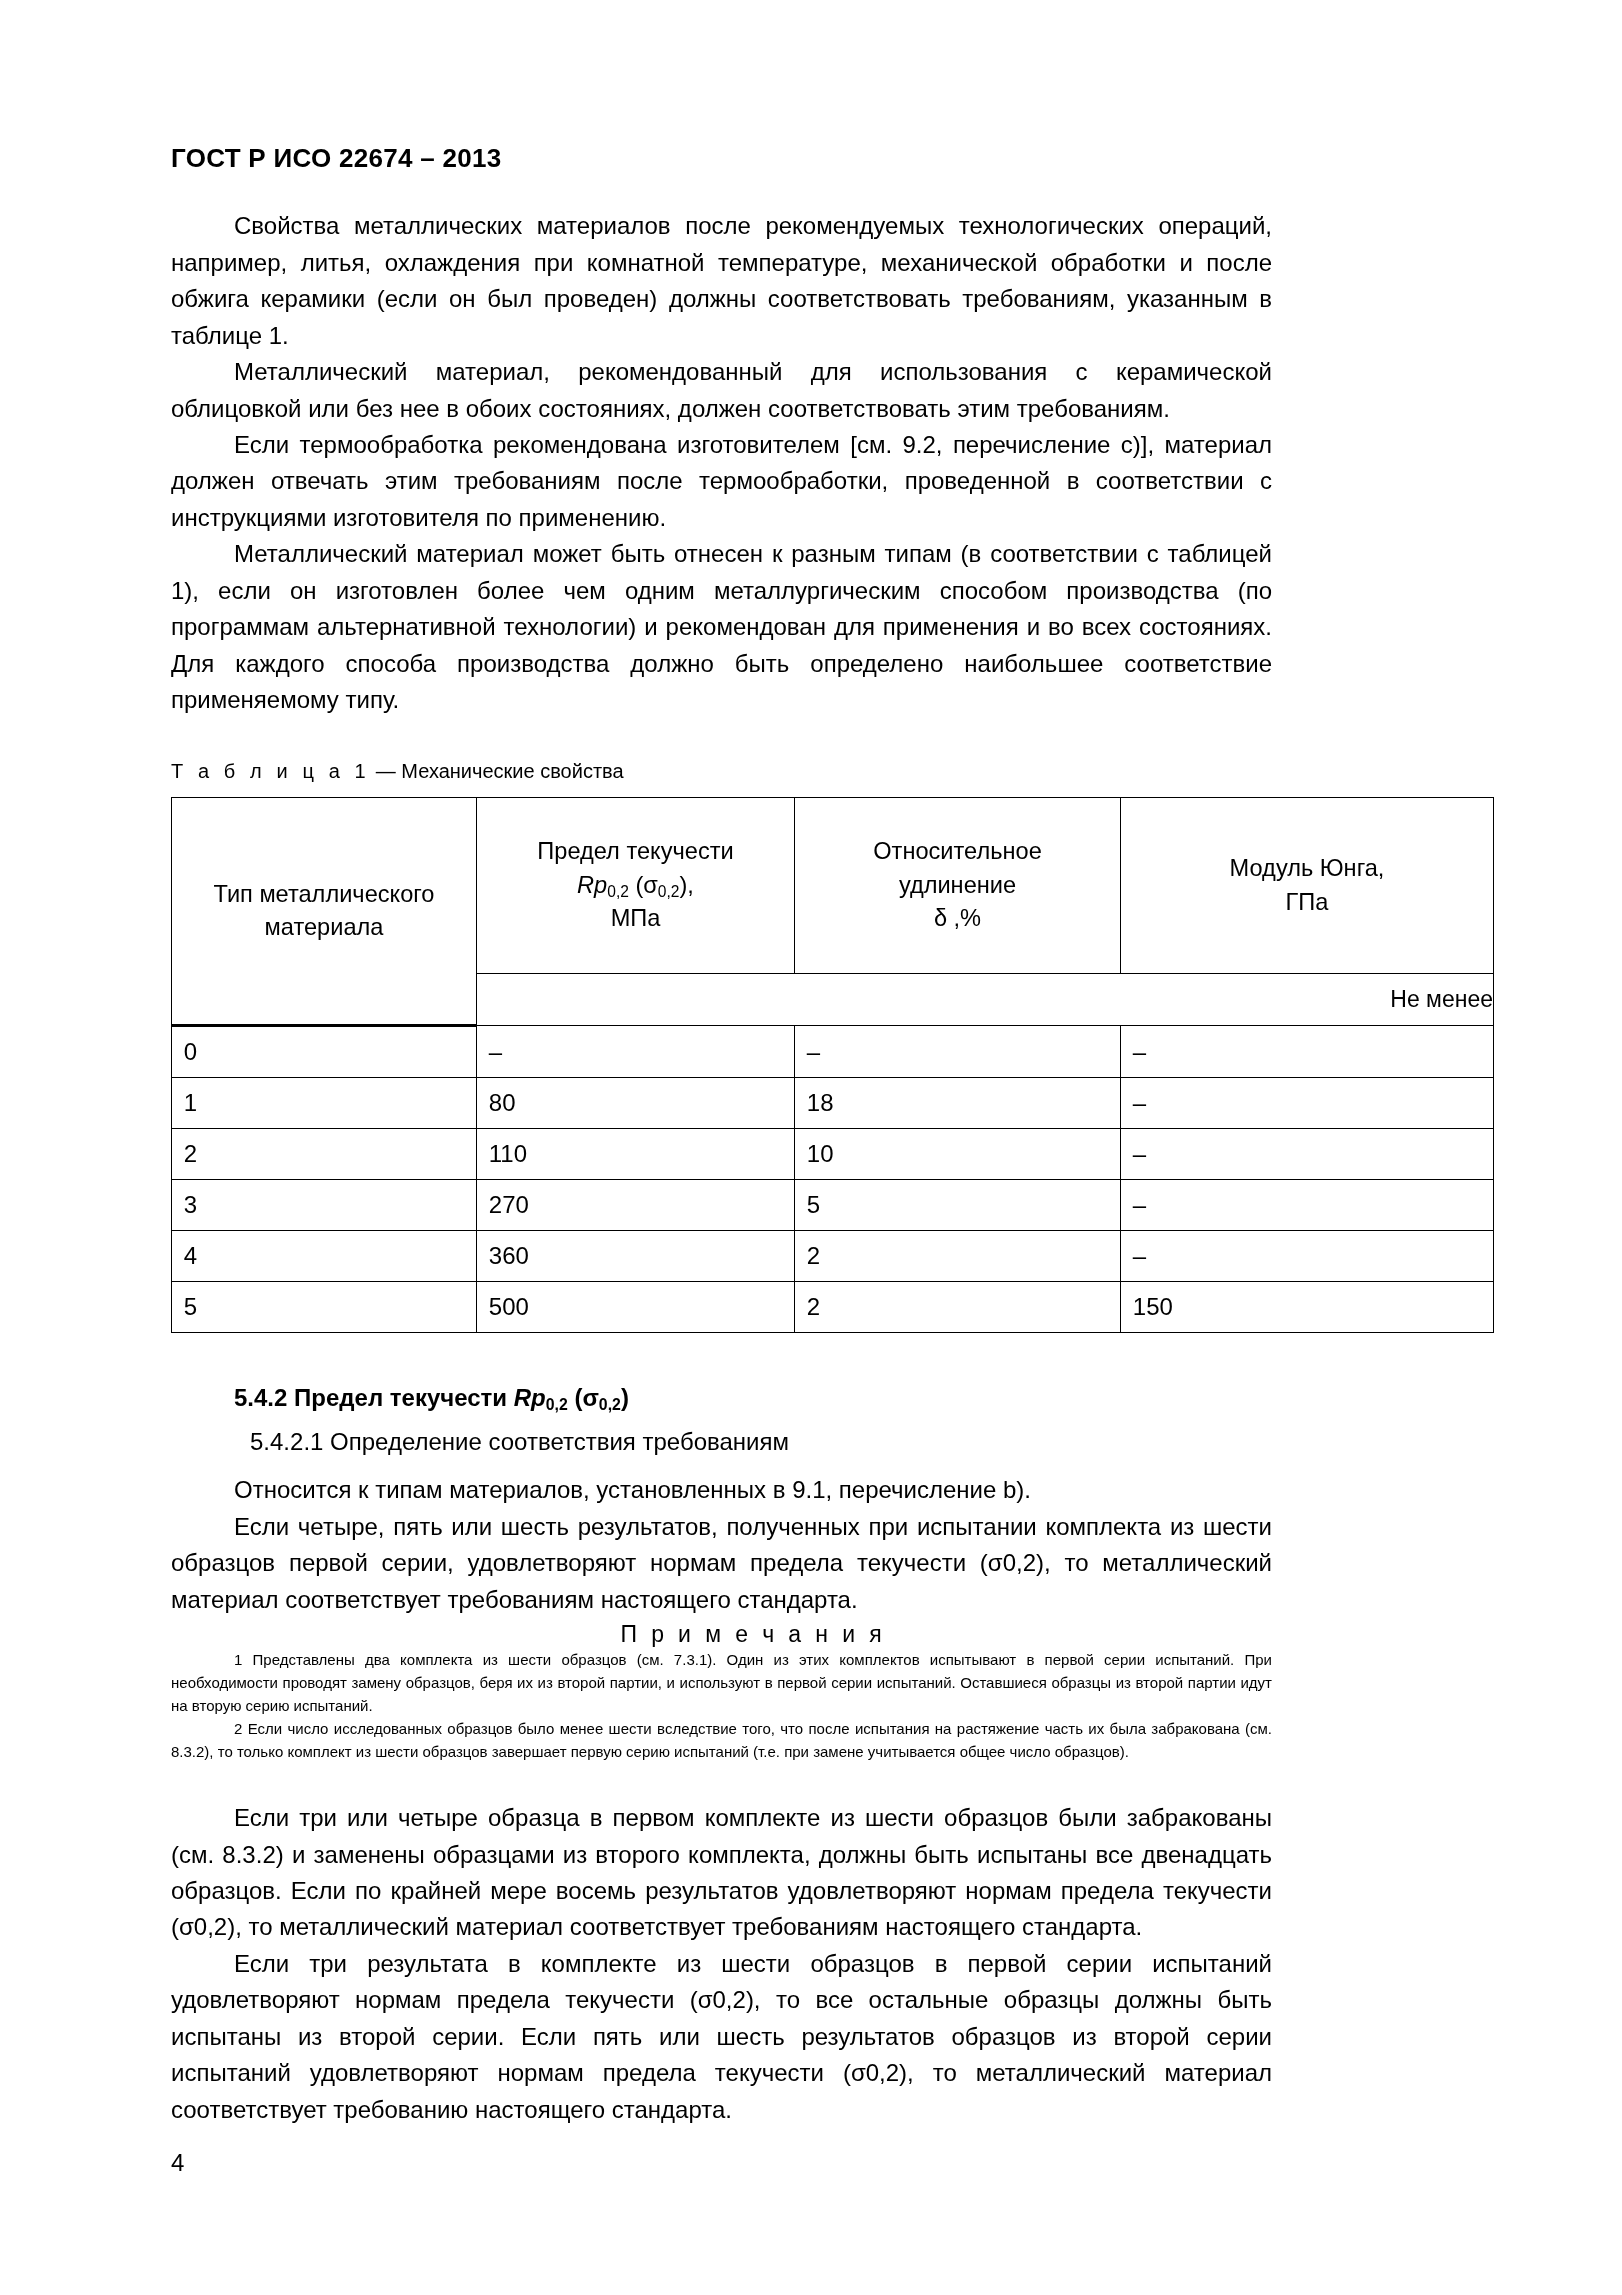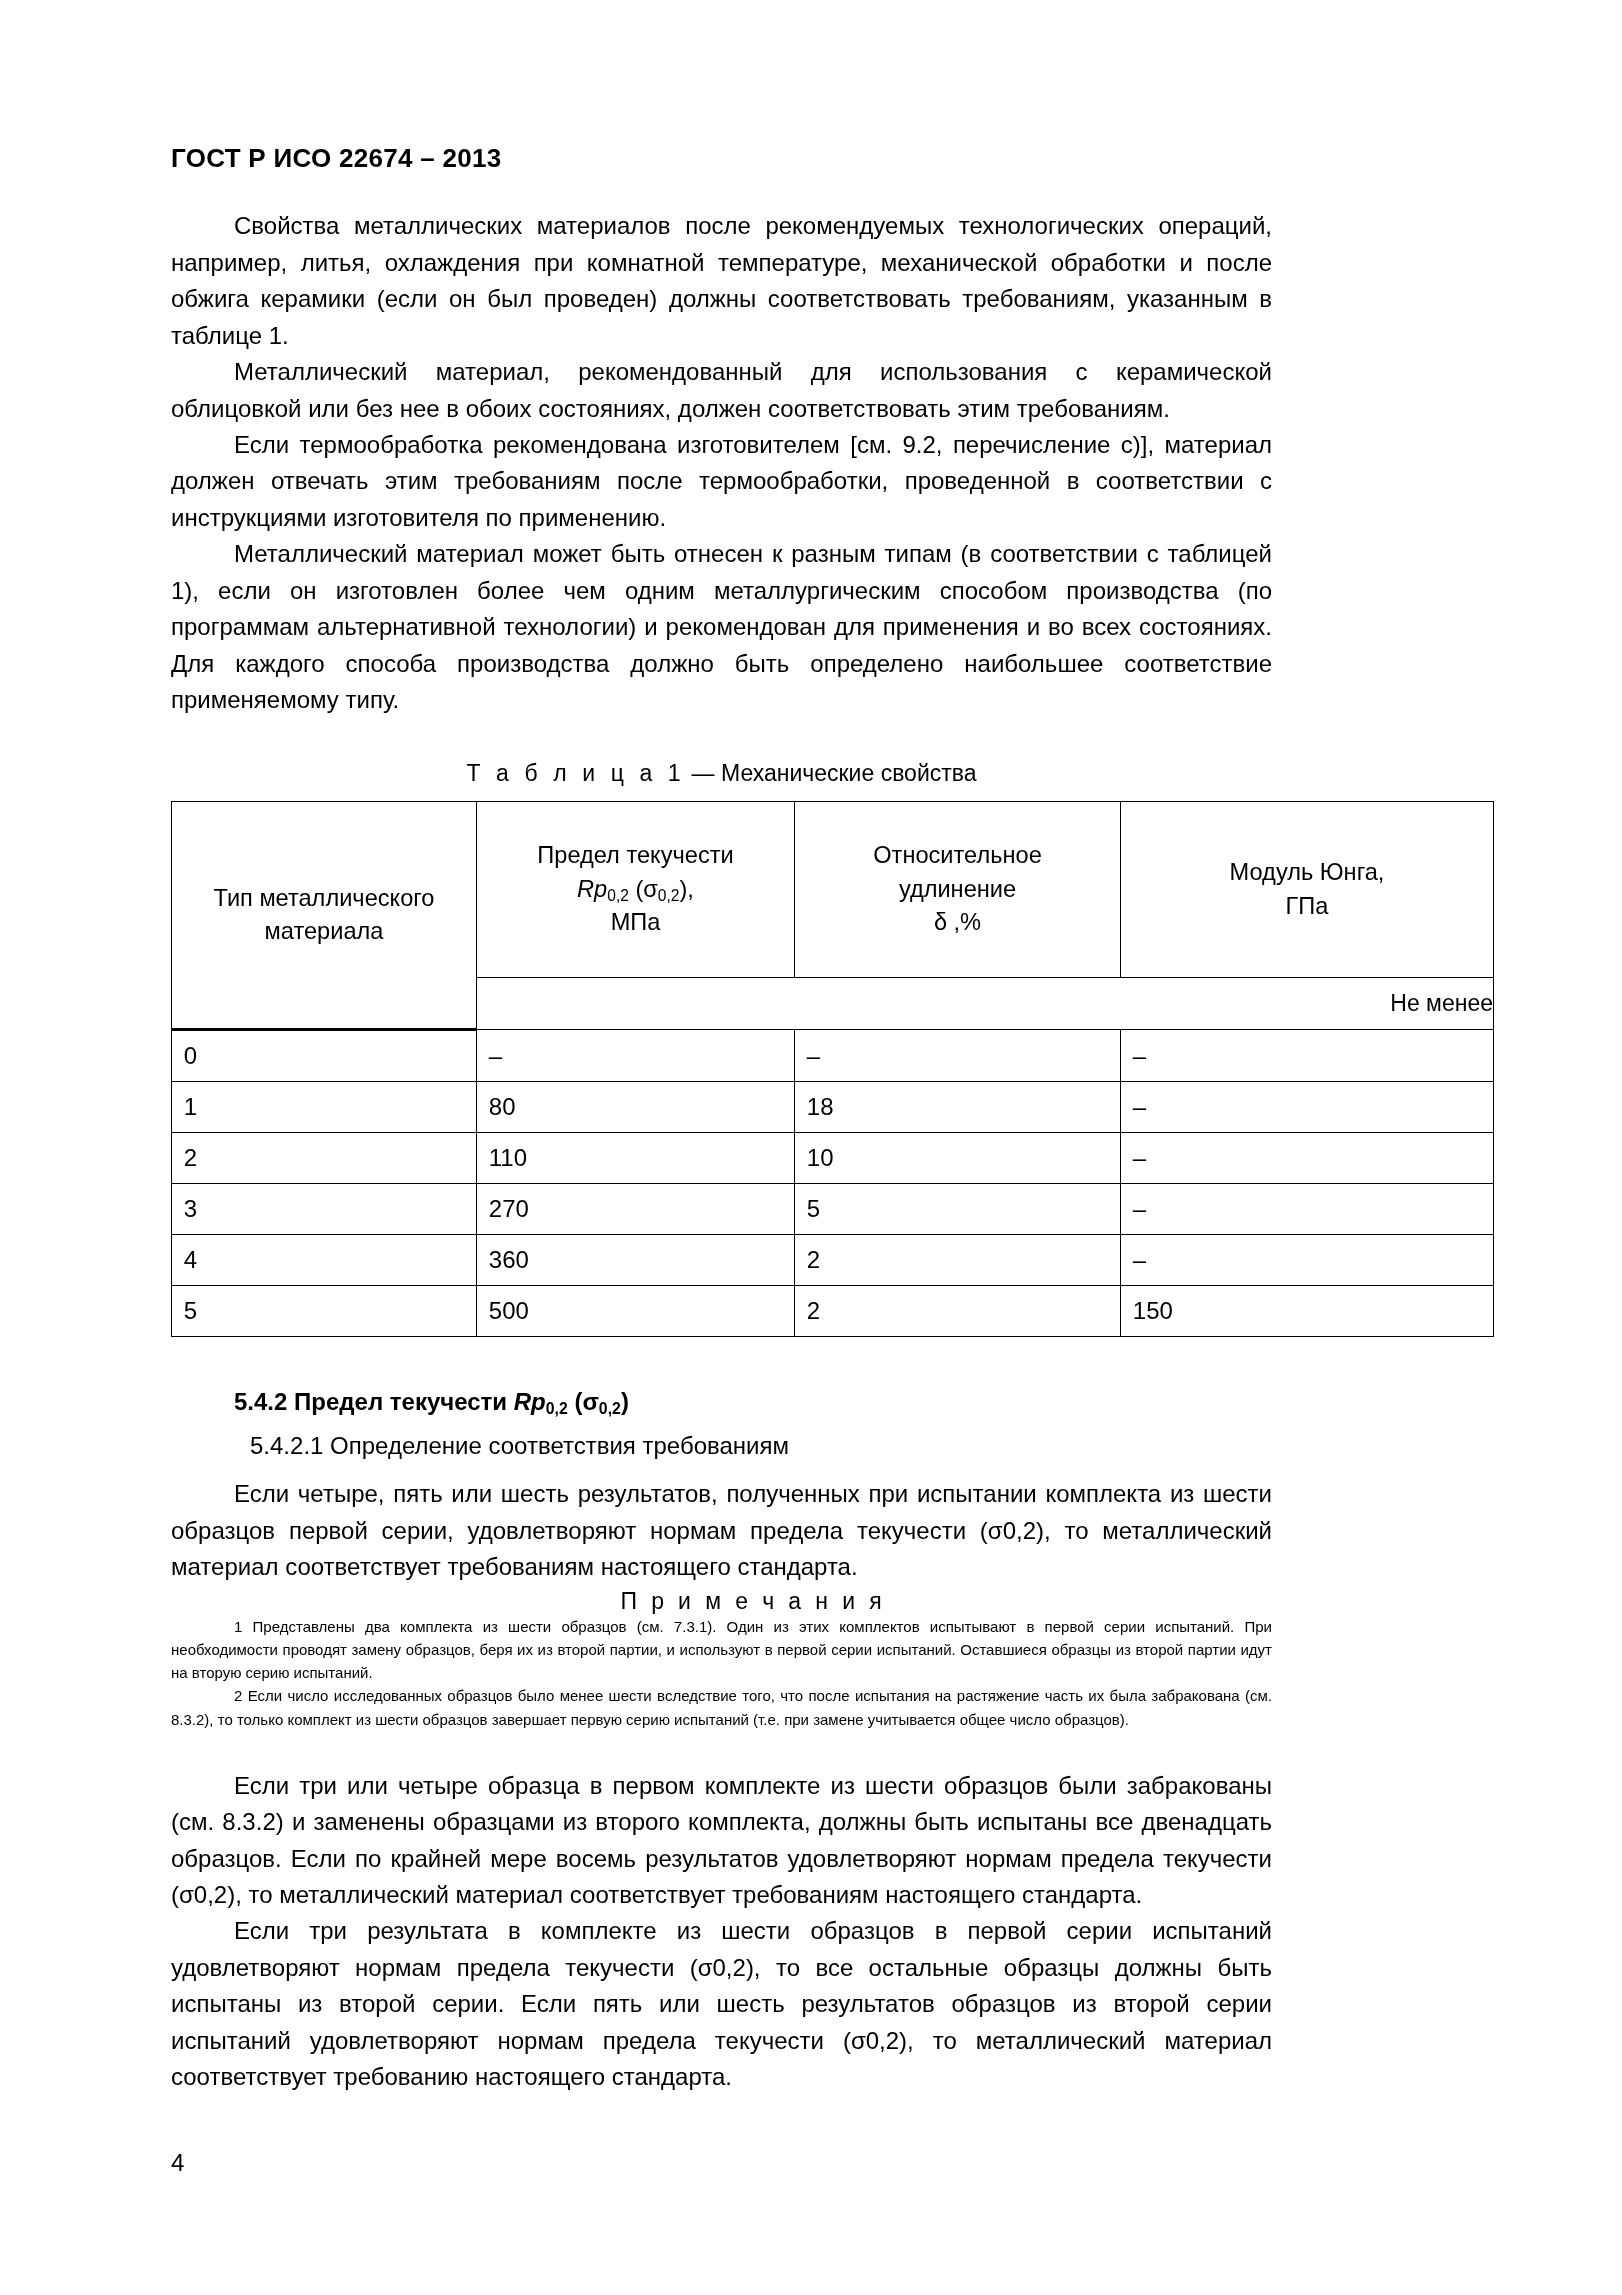--- a/index.html
+++ b/index.html
@@ -37,23 +37,22 @@
     text-justify: inter-word;
   }
   .body-block p {
     margin: 0;
     text-indent: 63px;
     text-align: justify;
   }
 
   
   .table-caption {
-    font-size: 23px;
+    font-size: 20px;
     margin: 41px 0 14.4px 0;
-    text-align: center;
   }
   .table-caption .spaced {
     letter-spacing: 4.6px;
   }
 
   
   table.props {
     border-collapse: collapse;
     width: 1322px;
     table-layout: fixed;
@@ -232,20 +231,21 @@
     </tbody>
   </table>
 
   <div class="sec-heading">
     <span>5.4.2 Предел текучести </span><span class="ital">R</span><span class="ital">p</span><sub>0,2</sub><span> (σ</span><sub>0,2</sub><span>)</span>
   </div>
 
   <div class="sub-heading">5.4.2.1 Определение соответствия требованиям</div>
 
   <div class="body-block">
+    <p>Относится к типам материалов, установленных в 9.1, перечисление b).</p>
     <p>Если четыре, пять или шесть результатов, полученных при испытании комплекта из шести образцов первой серии, удовлетворяют нормам предела текучести (σ0,2), то металлический материал соответствует требованиям настоящего стандарта.</p>
   </div>
 
   <div class="notes-title">П р и м е ч а н и я</div>
 
   <div class="notes-block">
     <p>1 Представлены два комплекта из шести образцов (см. 7.3.1). Один из этих комплектов испытывают в первой серии испытаний. При необходимости проводят замену образцов, беря их из второй партии, и используют в первой серии испытаний. Оставшиеся образцы из второй партии идут на вторую серию испытаний.</p>
     <p>2 Если число исследованных образцов было менее шести вследствие того, что после испытания на растяжение часть их была забракована (см. 8.3.2), то только комплект из шести образцов завершает первую серию испытаний (т.е. при замене учитывается общее число образцов).</p>
   </div>
 

